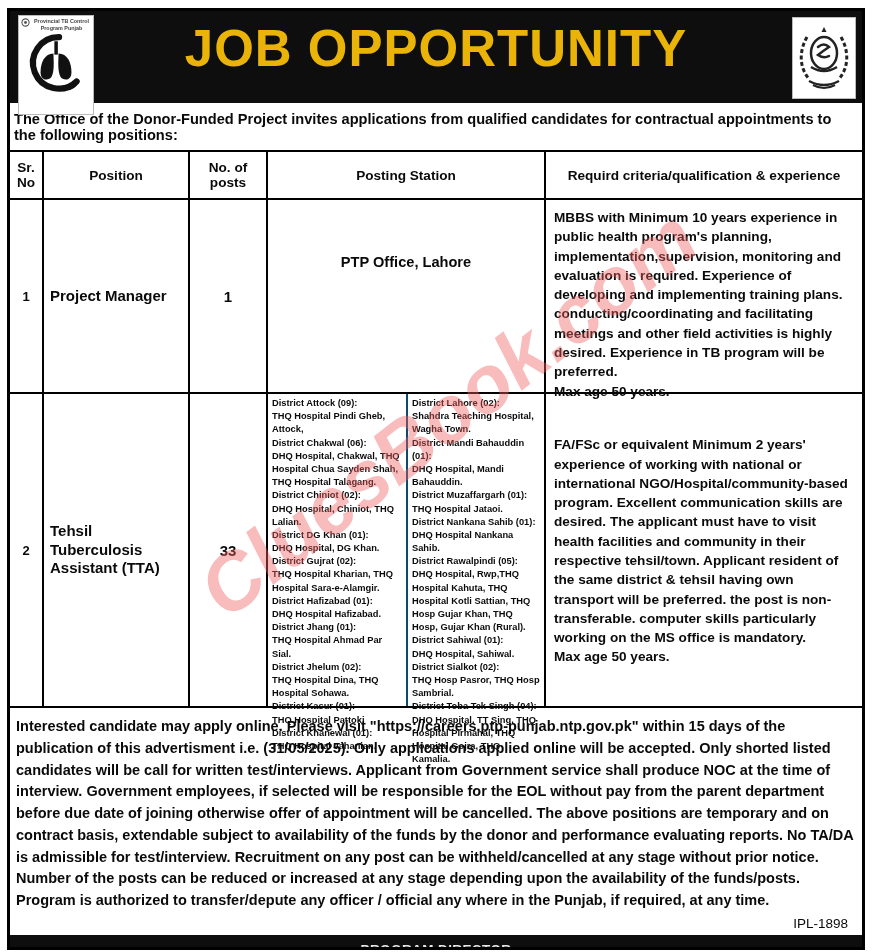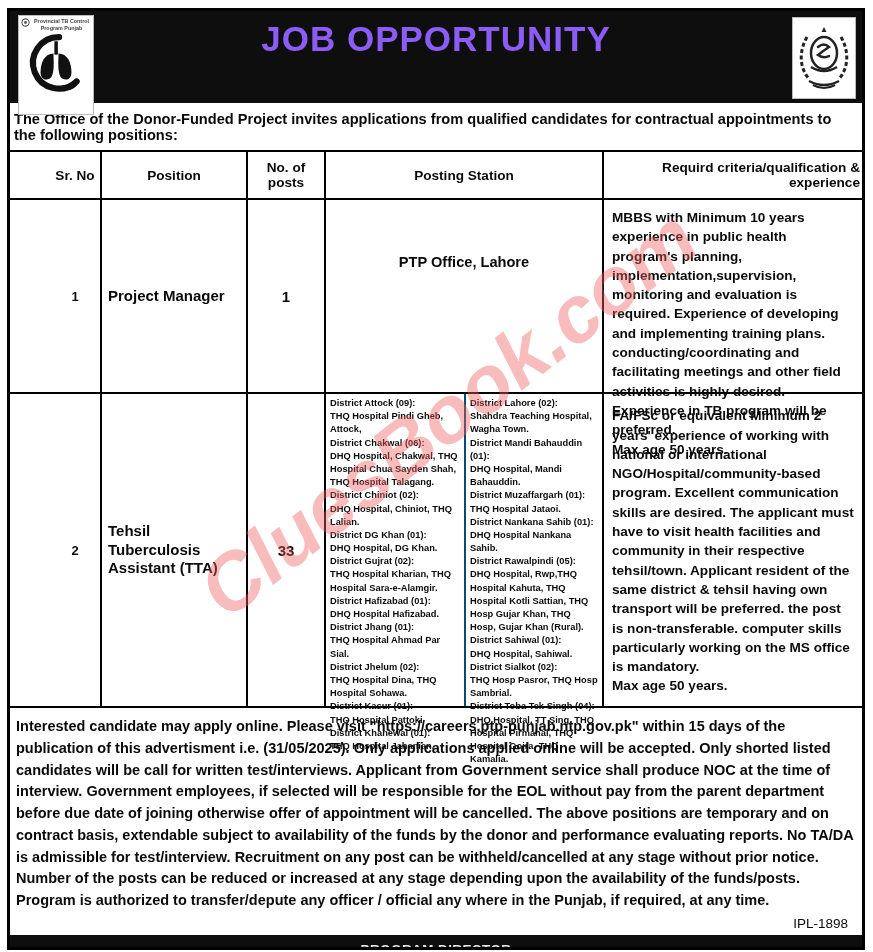--- a/index.html
+++ b/index.html
@@ -2,39 +2,39 @@
 <html><head>
 <meta charset="utf-8">
 <style>
   html,body{margin:0;padding:0;background:#e9e9e9;}
   body{width:873px;height:952px;position:relative;font-family:"Liberation Sans",sans-serif;color:#0a0a0a;}
   .sheet{position:absolute;left:0;top:0;width:873px;height:952px;background:#fff;}
   .page{position:absolute;left:7px;top:8px;width:852px;height:936px;border:3px solid #000;background:#fff;overflow:hidden;}
 
   
   .banner{position:relative;height:92px;background:#0e0e0e;}
-  .title{position:absolute;left:0;right:0;top:8px;text-align:center;color:#8b5cf6;
-         font-size:35px;font-weight:800;letter-spacing:1px;font-stretch:condensed;}
+  .title{position:absolute;left:0;right:0;top:8px;text-align:center;color:#eab308;
+         font-size:51px;font-weight:800;letter-spacing:1px;font-stretch:condensed;}
   .logo-box{position:absolute;background:#fff;z-index:2;}
   .logo-box.left{left:8px;top:4px;width:70px;height:94px;border:1px solid #bbb;padding:2px;}
   .logo-box.right{right:6px;top:6px;width:62px;height:80px;border:1px solid #bbb;display:flex;align-items:center;justify-content:center;}
   .logo-head{display:flex;align-items:flex-start;gap:2px;}
   .logo-lines{display:flex;flex-direction:column;font-size:5.4px;font-weight:700;color:#444;line-height:1.3;text-align:center;flex:1;}
   .lungs-wrap{display:flex;justify-content:center;}
 
   
   .intro{padding:8px 6px 7px 4px;font-size:14.6px;font-weight:600;border-bottom:2px solid #000;}
 
   
   .tbl{border-bottom:2px solid #000;}
   .trow{display:flex;align-items:stretch;border-bottom:2px solid #000;}
   .trow:last-child{border-bottom:none;}
   .cell{border-right:2px solid #000;box-sizing:border-box;}
   .cell:last-child{border-right:none;}
-  .c-sr{width:52px;display:flex;align-items:center;justify-content:center;text-align:center;margin-left:40px;}
+  .c-sr{width:34px;display:flex;align-items:center;justify-content:center;text-align:center;}
   .c-pos{width:146px;display:flex;align-items:center;padding:4px 6px;}
   .c-num{width:78px;display:flex;align-items:center;justify-content:center;text-align:center;}
   .c-sta{width:278px;display:flex;}
   .c-cri{flex:1;display:flex;}
   .hrow{min-height:46px;}
   .hrow .cell{font-weight:700;font-size:13.6px;display:flex;align-items:center;justify-content:center;text-align:center;padding:2px;}
   .row1{height:192px;}
   .row2{height:312px;}
   .pos-label{font-weight:700;font-size:15px;line-height:1.25;}
   .num-label{font-weight:700;font-size:15px;}

